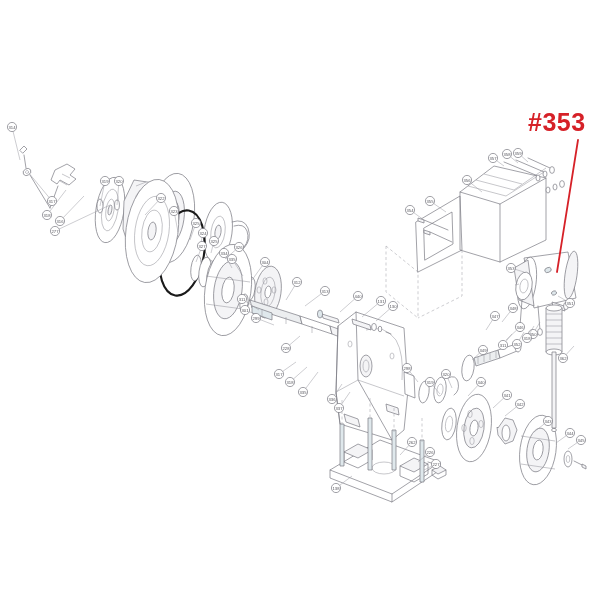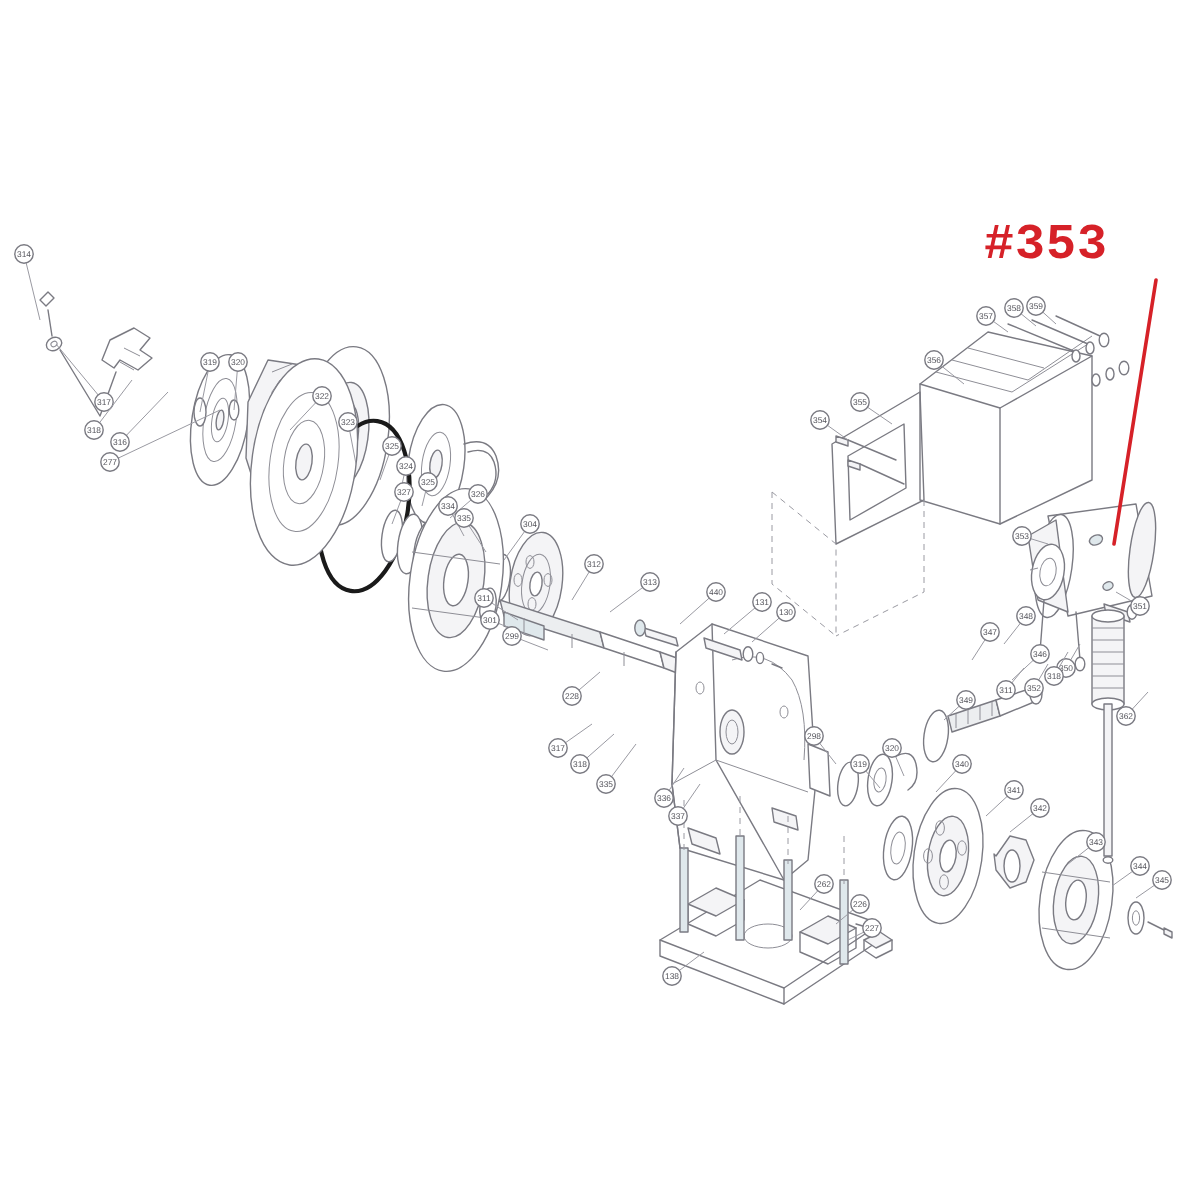--- a/index.html
+++ b/index.html
@@ -86,23 +86,23 @@
     text-anchor: middle;
     dominant-baseline: central;
   }
   .lead {
     stroke: #9a9aa2;
     stroke-width: 0.5;
     fill: none;
   }
   #highlight-label {
     position: absolute;
-    left: 492px;
+    left: 528px;
     top: 108px;
-    font-family: Liberation Mono, monospace;
+    font-family: Liberation Sans, sans-serif;
     font-size: 25px;
     font-weight: bold;
     letter-spacing: 0.5px;
     color: #d62128;
     white-space: nowrap;
     user-select: none;
   }
 </style>
 </head>
 <body>

